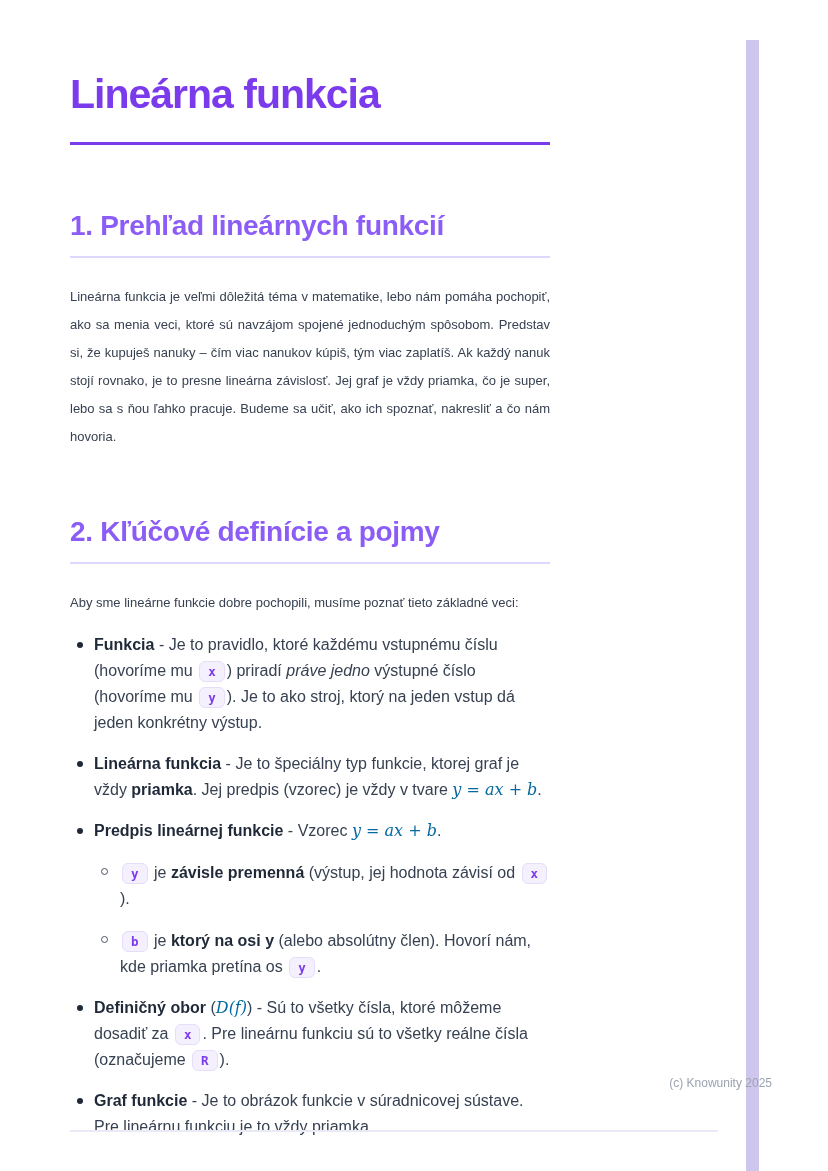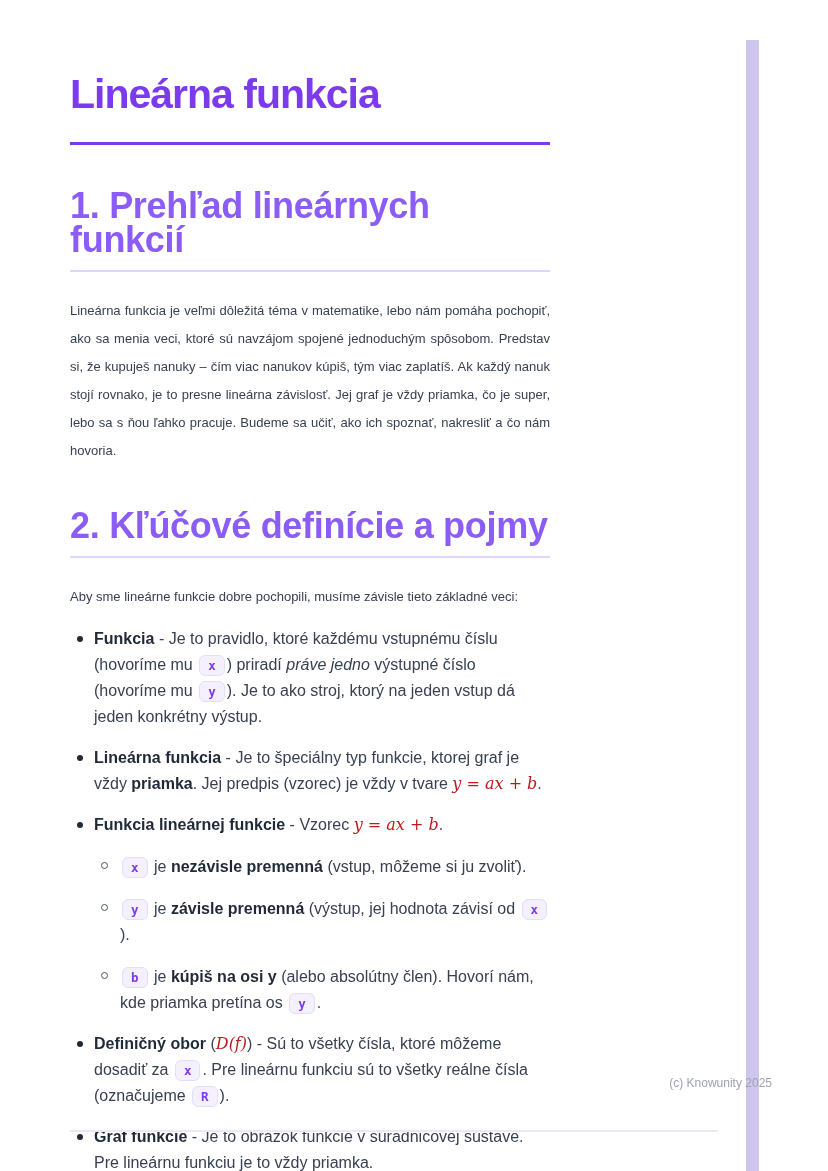--- a/index.html
+++ b/index.html
@@ -15,22 +15,22 @@
   }
   h1.doc-title{
     margin:70px 0 0;
     font-size:41px;line-height:48px;font-weight:800;letter-spacing:-1px;
     color:#7C3AED;
   }
   .title-rule{
     border:none;border-top:3px solid #7C3AED;margin:24px 0 0;
   }
   h2.section-heading{
-    margin:44px 0 0;
-    font-size:36px;line-height:34px;font-weight:700;letter-spacing:-0.3px;
+    margin:64px 0 0;
+    font-size:28px;line-height:34px;font-weight:700;letter-spacing:-0.3px;
     color:#8B5CF6;
   }
   .section-rule{
     border:none;border-top:2px solid #DDD6FE;margin:13px 0 0;
   }
   p.body-par{
     margin:25px 0 0;
     font-size:13px;line-height:28px;color:#374151;
   }
   .just{text-align:justify;}
@@ -68,21 +68,21 @@
     padding:2px 8px;
     margin:0 2px;
     font-family:"DejaVu Sans Mono",monospace;
     font-size:12.5px;line-height:15px;font-weight:bold;
     color:#7C3AED;
   }
   .math{
     font-family:"DejaVu Serif",serif;
     font-style:italic;
     font-size:16px;
-    color:#b91c1c;
+    color:#0369a1;
   }
   .copyright{
     position:absolute;right:56px;top:1076px;
     font-size:12px;color:#9CA3AF;z-index:3;
   }
   .bottom-rule{
     position:absolute;left:70px;top:1130px;width:648px;
     border:none;border-top:2px solid #ECE9F6;margin:0;
   }
   .side-strip{
@@ -101,29 +101,28 @@
 
   <section>
     <h2 class="section-heading">1. Prehľad lineárnych funkcií</h2>
     <hr class="section-rule">
     <p class="body-par just">Lineárna funkcia je veľmi dôležitá téma v matematike, lebo nám pomáha pochopiť, ako sa menia veci, ktoré sú navzájom spojené jednoduchým spôsobom. Predstav si, že kupuješ nanuky – čím viac nanukov kúpiš, tým viac zaplatíš. Ak každý nanuk stojí rovnako, je to presne lineárna závislosť. Jej graf je vždy priamka, čo je super, lebo sa s ňou ľahko pracuje. Budeme sa učiť, ako ich spoznať, nakresliť a čo nám hovoria.</p>
   </section>
 
   <section>
     <h2 class="section-heading">2. Kľúčové definície a pojmy</h2>
     <hr class="section-rule">
-    <p class="body-par">Aby sme lineárne funkcie dobre pochopili, musíme závisle tieto základné veci:</p>
+    <p class="body-par">Aby sme lineárne funkcie dobre pochopili, musíme poznať tieto základné veci:</p>
 
     <ul class="defs">
         <li><strong>Funkcia</strong> - Je to pravidlo, ktoré každému vstupnému číslu (hovoríme mu <span class="chip">x</span>) priradí <em>práve jedno</em> výstupné číslo (hovoríme mu <span class="chip">y</span>). Je to ako stroj, ktorý na jeden vstup dá jeden konkrétny výstup.</li>
         <li><strong>Lineárna funkcia</strong> - Je to špeciálny typ funkcie, ktorej graf je vždy <strong>priamka</strong>. Jej predpis (vzorec) je vždy v tvare <span class="math">y = ax + b</span>.</li>
-        <li><strong>Funkcia lineárnej funkcie</strong> - Vzorec <span class="math">y = ax + b</span>.<ul class="sub">
-            <li><span class="chip">x</span> je <strong>nezávisle premenná</strong> (vstup, môžeme si ju zvoliť).</li>
+        <li><strong>Predpis lineárnej funkcie</strong> - Vzorec <span class="math">y = ax + b</span>.<ul class="sub">
             <li><span class="chip">y</span> je <strong>závisle premenná</strong> (výstup, jej hodnota závisí od <span class="chip">x</span>).</li>
-            <li><span class="chip">b</span> je <strong>kúpiš na osi y</strong> (alebo absolútny člen). Hovorí nám, kde priamka pretína os <span class="chip">y</span>.</li>
+            <li><span class="chip">b</span> je <strong>ktorý na osi y</strong> (alebo absolútny člen). Hovorí nám, kde priamka pretína os <span class="chip">y</span>.</li>
           </ul></li>
         <li><strong>Definičný obor</strong> (<span class="math">D(f)</span>) - Sú to všetky čísla, ktoré môžeme dosadiť za <span class="chip">x</span>. Pre lineárnu funkciu sú to všetky reálne čísla (označujeme <span class="chip">R</span>).</li>
         <li><strong>Graf funkcie</strong> - Je to obrázok funkcie v súradnicovej sústave. Pre lineárnu funkciu je to vždy priamka.</li>
       </ul>
   </section>
 
 </div>
 
 <div class="copyright">(c) Knowunity 2025</div>
 

